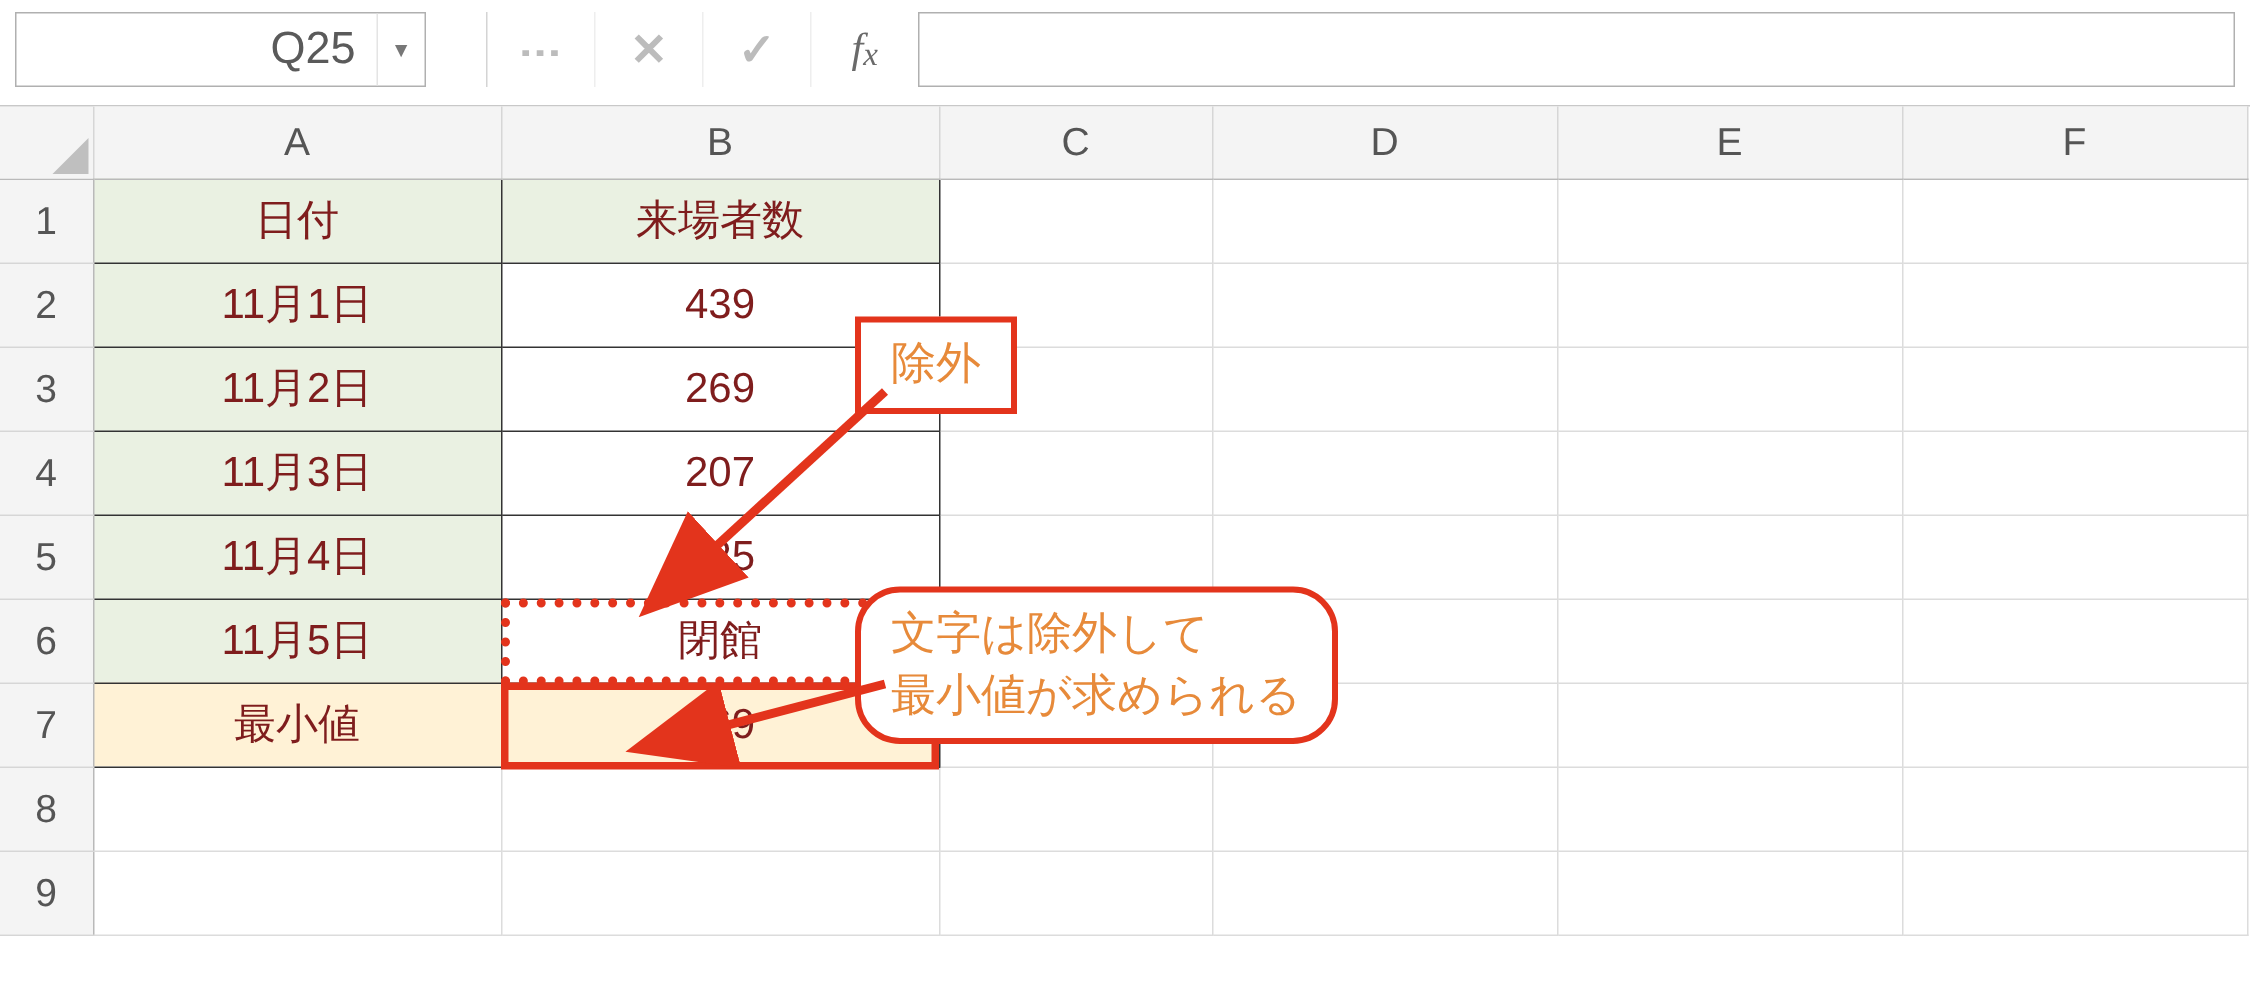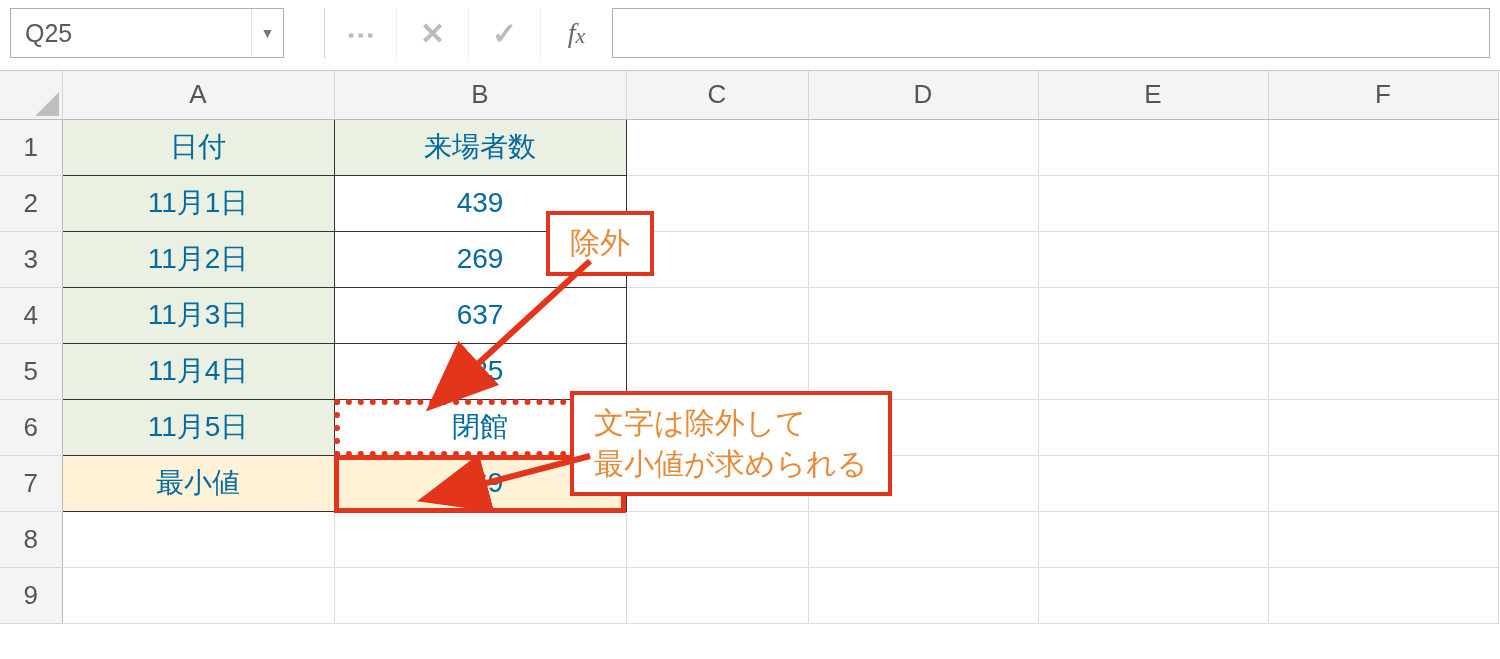--- a/index.html
+++ b/index.html
@@ -21,26 +21,27 @@
   .namebox-wrap {
     display: flex;
     align-items: center;
     border: 1px solid #b0b0b0;
     height: 50px;
     background: #fff;
   }
   .namebox {
     border: none;
     outline: none;
-    font-size: 25px;
+    font-size: 30px;
     color: #5a5a5a;
     padding: 0 14px;
     width: 240px;
     height: 100%;
     background: transparent;
+    text-align: right;
   }
   .namebox-arrow {
     width: 32px;
     height: 100%;
     display: flex;
     align-items: center;
     justify-content: center;
     border-left: 1px solid #e4e4e4;
     color: #777;
     font-size: 14px;
@@ -127,21 +128,21 @@
     font-weight: normal;
     font-size: 26px;
     color: #555;
     text-align: center;
   }
   td {
     border-right: 1px solid #dcdcdc;
     border-bottom: 1px solid #dcdcdc;
     height: 56px;
     font-size: 28px;
-    color: #0369a1;
+    color: #7f1d1d;
     text-align: center;
     padding: 0;
     background: #fff;
   }
   .data-border-r { border-right: 1px solid #333 !important; }
   .data-border-b { border-bottom: 1px solid #333 !important; }
   .data-border-t { border-top: 1px solid #333 !important; }
   .data-border-l { border-left: 1px solid #333 !important; }
 
   .bg-green  { background: #eaf1e2; }
@@ -245,21 +246,21 @@
     <td class="bg-green data-border-l data-border-r data-border-b">11月2日</td>
     <td class="data-border-r data-border-b">269</td>
     <td></td>
     <td></td>
     <td></td>
     <td></td>
   </tr>
   <tr>
     <th class="rowhdr">4</th>
     <td class="bg-green data-border-l data-border-r data-border-b">11月3日</td>
-    <td class="data-border-r data-border-b">637</td>
+    <td class="data-border-r data-border-b">207</td>
     <td></td>
     <td></td>
     <td></td>
     <td></td>
   </tr>
   <tr>
     <th class="rowhdr">5</th>
     <td class="bg-green data-border-l data-border-r data-border-b">11月4日</td>
     <td class="data-border-r data-border-b">225</td>
     <td></td>
@@ -303,23 +304,23 @@
     <td></td>
     <td></td>
   </tr>
 </tbody>
     </table>
 
   <div class="dotted-box" style="left:334px; top:328px; width:292px; height:58px;"></div>
 
   <div class="solid-red-box" style="left:334px; top:384px; width:292px; height:58px;"></div>
 
-  <div class="callout" style="left:546px; top:140px;">除外</div>
-
-  <div class="callout big" style="left:570px; top:320px; white-space:pre;">文字は除外して
+  <div class="callout" style="left:570px; top:140px;">除外</div>
+
+  <div class="callout big" style="left:570px; top:320px; white-space:pre;border-radius:30px;">文字は除外して
 最小値が求められる</div>
 
   <svg style="position:absolute; left:0; top:0; width:1500px; height:560px; pointer-events:none;">
     <defs>
       <marker id="ah" markerWidth="12" markerHeight="12" refX="2" refY="5" orient="auto">
         <path d="M0,0 L12,5 L0,10 Z" fill="#e3341c"></path>
       </marker>
     </defs>
     <line x1="590" y1="190" x2="470" y2="300" stroke="#e3341c" stroke-width="6" marker-end="url(#ah)"></line>
     <line x1="590" y1="385" x2="475" y2="415" stroke="#e3341c" stroke-width="6" marker-end="url(#ah)"></line>

